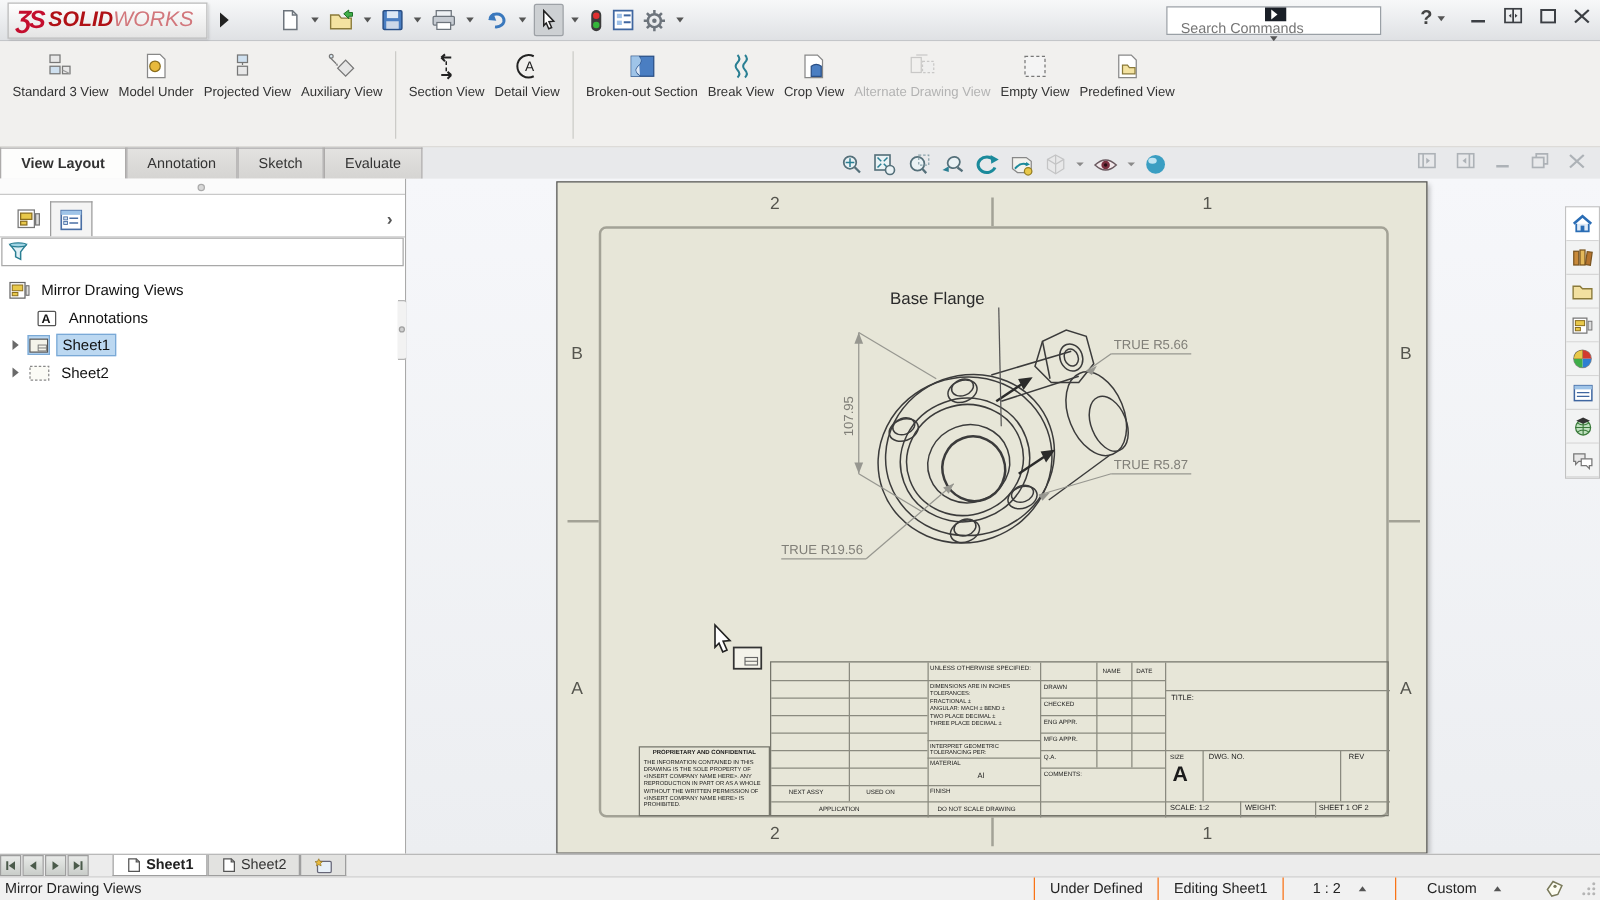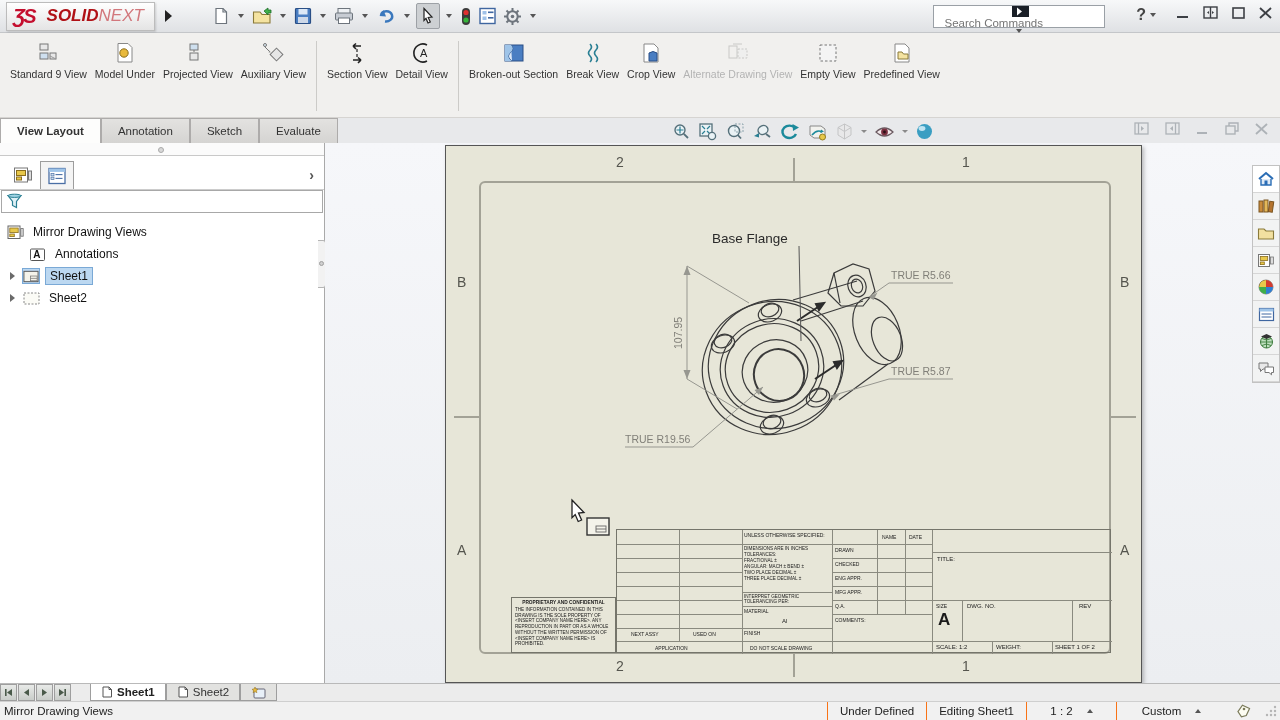--- a/index.html
+++ b/index.html
@@ -7,21 +7,21 @@
   body { font-family:"Liberation Sans", sans-serif; font-size:12px; color:#222;
          background:#f0f0f0; cursor:default; user-select:none; position:relative; }
   .abs { position:absolute; }
 
   
   #titlebar { left:0; top:0; width:1280px; height:33px;
     background:linear-gradient(#f7f8f9,#dfe1e4); border-bottom:1px solid #c4c6c9;
     display:flex; align-items:center; }
   #logo-box { margin-left:6px; height:29px; padding:0 10px 0 6px; display:flex; align-items:center;
     background:linear-gradient(#ffffff,#e4e4e4); border:1px solid #bcbcbc; box-shadow:1px 1px 2px rgba(0,0,0,.15); }
-  .logo-mark { font-style:italic; font-weight:bold; font-size:20px; color:#c40e2e; letter-spacing:-2px; margin-right:12px;}
+  .logo-mark { font-style:italic; font-weight:bold; font-size:20px; color:#c40e2e; letter-spacing:-2px; margin-right:4px;}
   .logo-solid { font-style:italic; font-weight:bold; font-size:17px; color:#b01116; letter-spacing:0; }
   .logo-works { font-style:italic; font-size:17px; color:#d2777c; letter-spacing:0; }
   .flyout { width:0;height:0;border-left:7px solid #222;border-top:6px solid transparent;border-bottom:6px solid transparent; margin-left:10px;}
   #tb-icons { display:flex; align-items:center; margin-left:38px; gap:2px; }
   .tbtn { height:26px; display:flex; align-items:center; padding:0 2px; border-radius:2px;}
   .caret { width:0;height:0;border-top:4px solid #555;border-left:3.5px solid transparent;border-right:3.5px solid transparent; margin:0 4px;}
   .pressed { background:#cdd0d3; border:1px solid #9da1a6; }
   #wtitle { position:absolute; left:0; right:0; top:9px; text-align:center; font-size:12px; color:#1c1c1c; pointer-events:none;}
   #searchbox { position:absolute; right:175px; top:5px; width:172px; height:23px; background:#fff;
     border:1px solid #9aa0a6; display:flex; align-items:center;flex-direction:column; }
@@ -121,21 +121,21 @@
   svg { display:block; }
   text { font-family:"Liberation Sans", sans-serif; }
 </style>
 </head>
 <body>
 
 <div id="titlebar" class="abs">
   <div id="logo-box">
     <span class="logo-mark">ƷS</span>
     <span class="logo-solid">SOLID</span>
-      <span class="logo-works">NEXT</span>
+      <span class="logo-works">WORKS</span>
   </div>
   <div class="flyout"></div>
 
   <div id="tb-icons">
     <span class="tbtn">
       <svg width="18" height="18" viewBox="0 0 18 18">
           <path d="M4 1.5 H11 L14.5 5 V16.5 H4 Z" fill="#fff" stroke="#6d747c" stroke-width="1.2"></path>
           <path d="M11 1.5 V5 H14.5" fill="none" stroke="#6d747c" stroke-width="1.2"></path>
         </svg>
     </span>
@@ -252,21 +252,21 @@
 <div id="ribbon" class="abs">
   <div class="rbtn">
     <span class="ric">
         <svg width="22" height="22" viewBox="0 0 22 22">
           <rect x="3" y="2" width="8" height="6" fill="#e8e8e8" stroke="#777"></rect>
           <rect x="3" y="11" width="8" height="6" fill="#cfe0ef" stroke="#777"></rect>
           <rect x="13" y="11" width="6" height="6" fill="#e8e8e8" stroke="#777"></rect>
           <line x1="13" y1="14" x2="19" y2="17" stroke="#999"></line>
         </svg>
       </span>
-    <span>Standard 9 View</span>
+    <span>Standard 3 View</span>
   </div>
   <div class="rbtn">
     <span class="ric">
         <svg width="22" height="22" viewBox="0 0 22 22">
           <path d="M4 1.5 H14 L18 5.5 V20 H4 Z" fill="#fff" stroke="#888"></path>
           <circle cx="10" cy="11" r="4.2" fill="#e8b93c" stroke="#8a6d1d"></circle>
         </svg>
       </span>
     <span>Model Under</span>
   </div>

